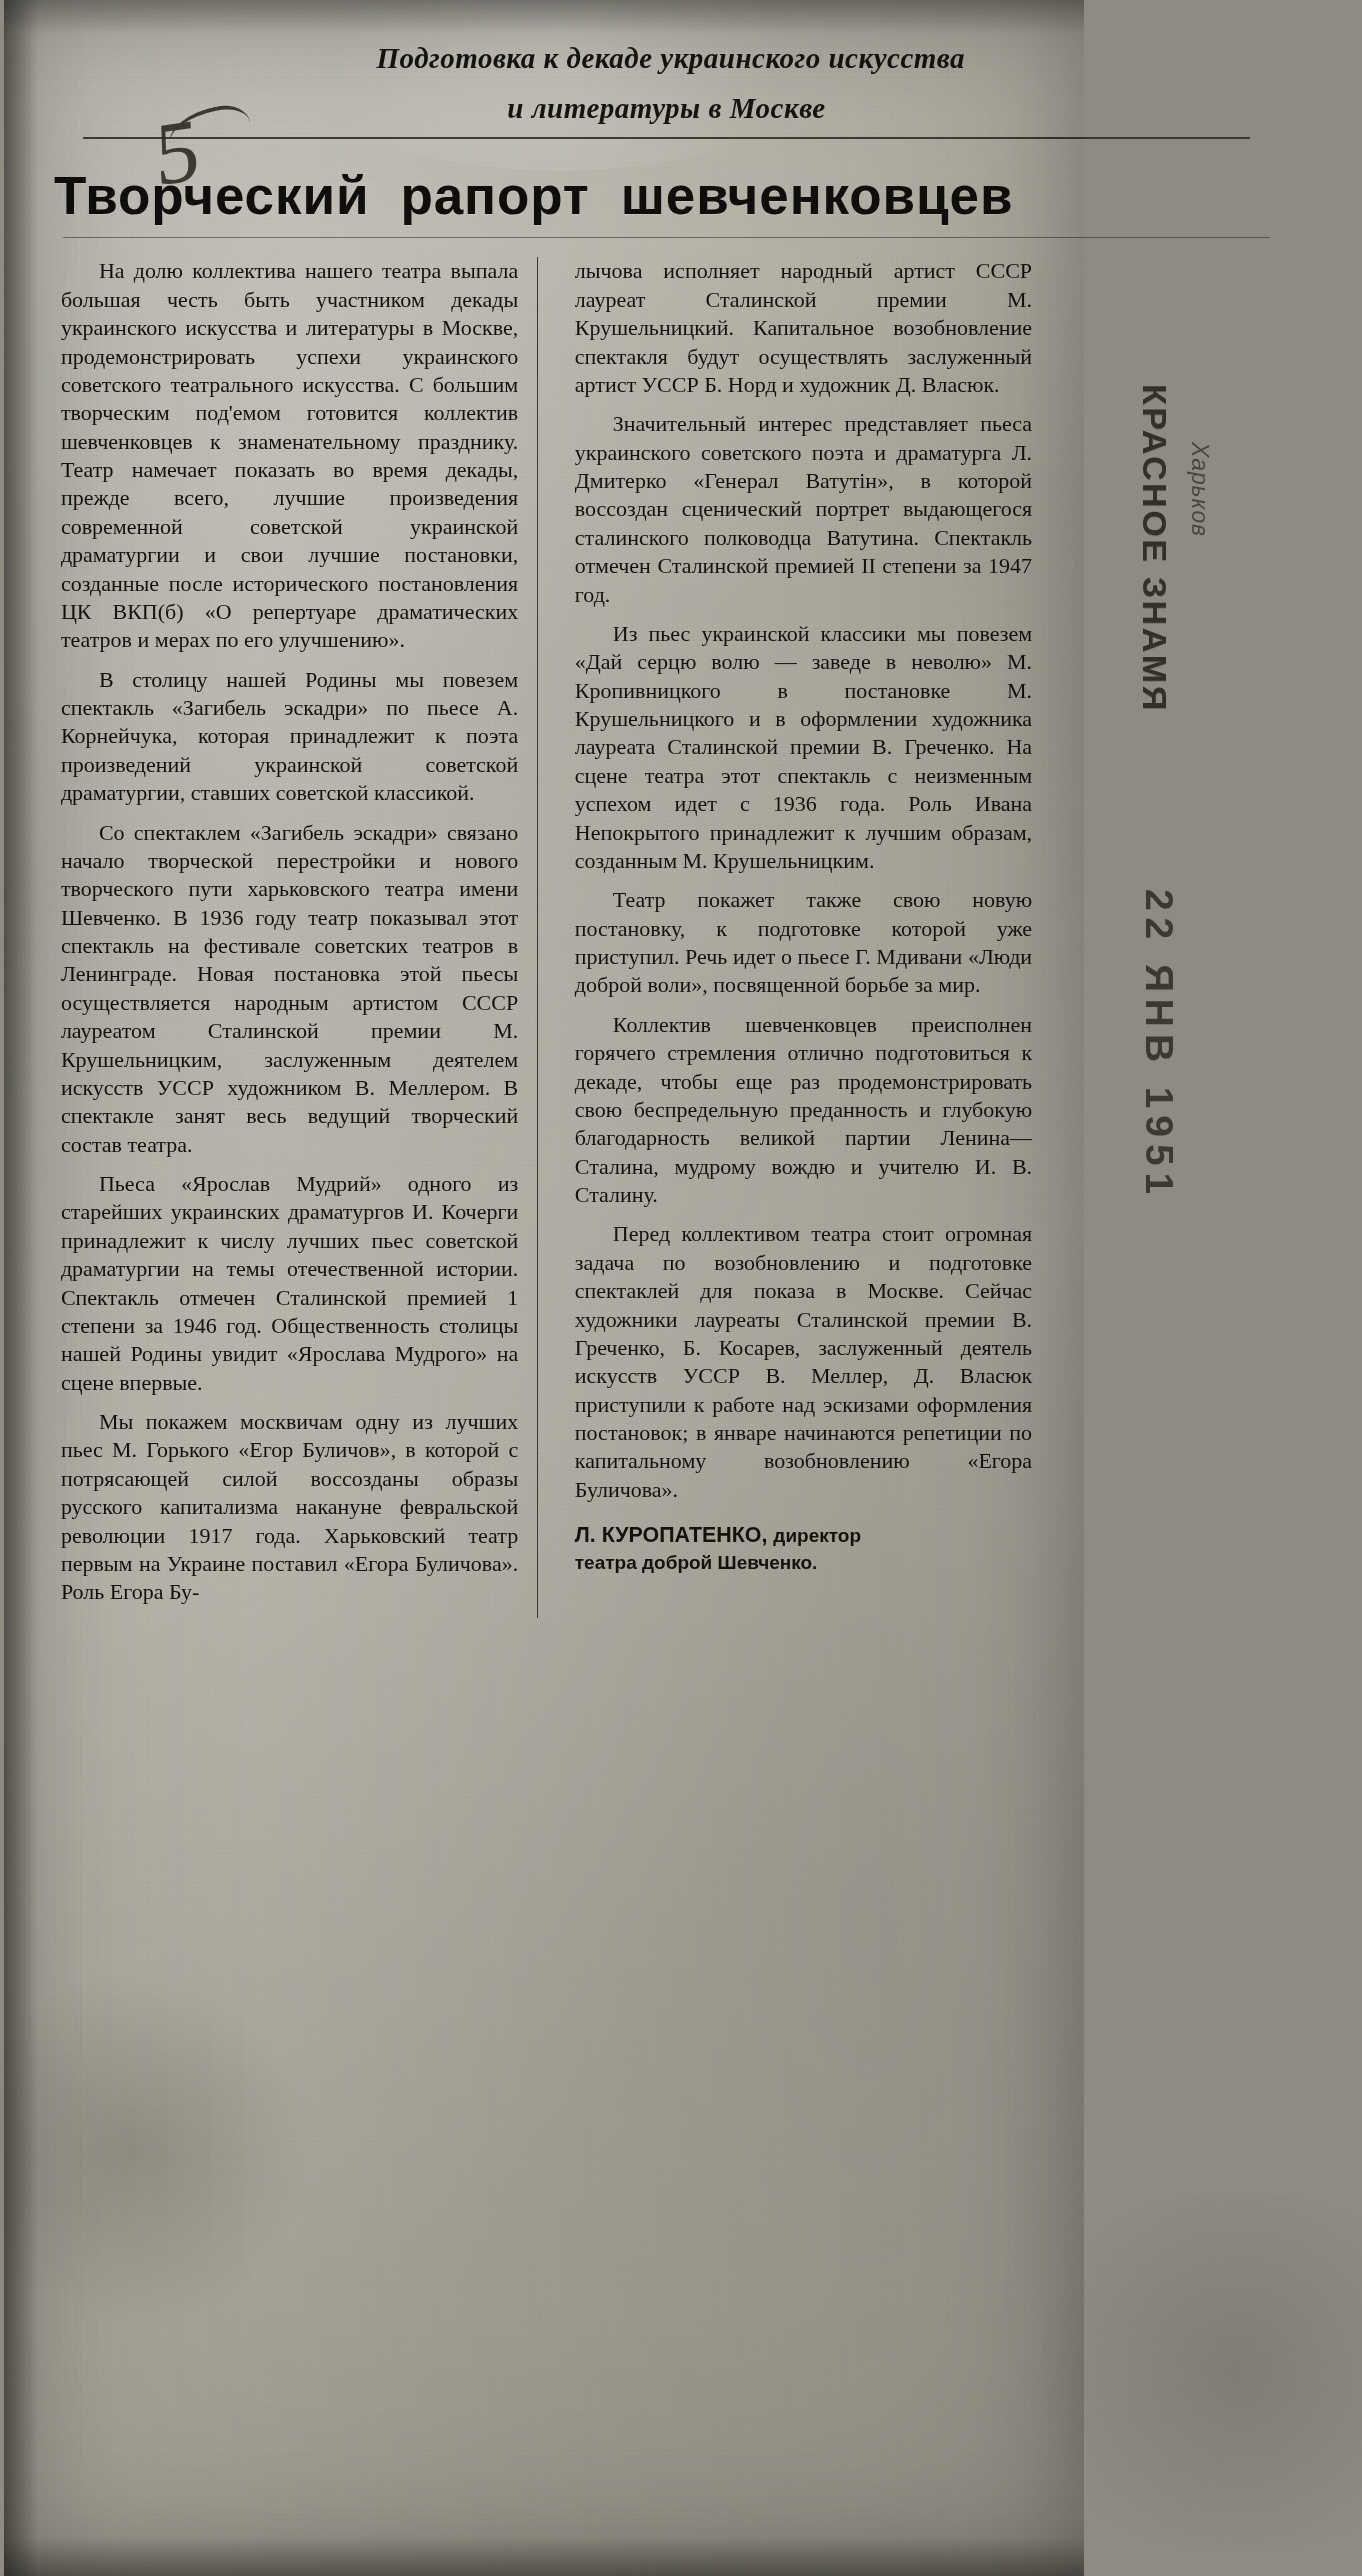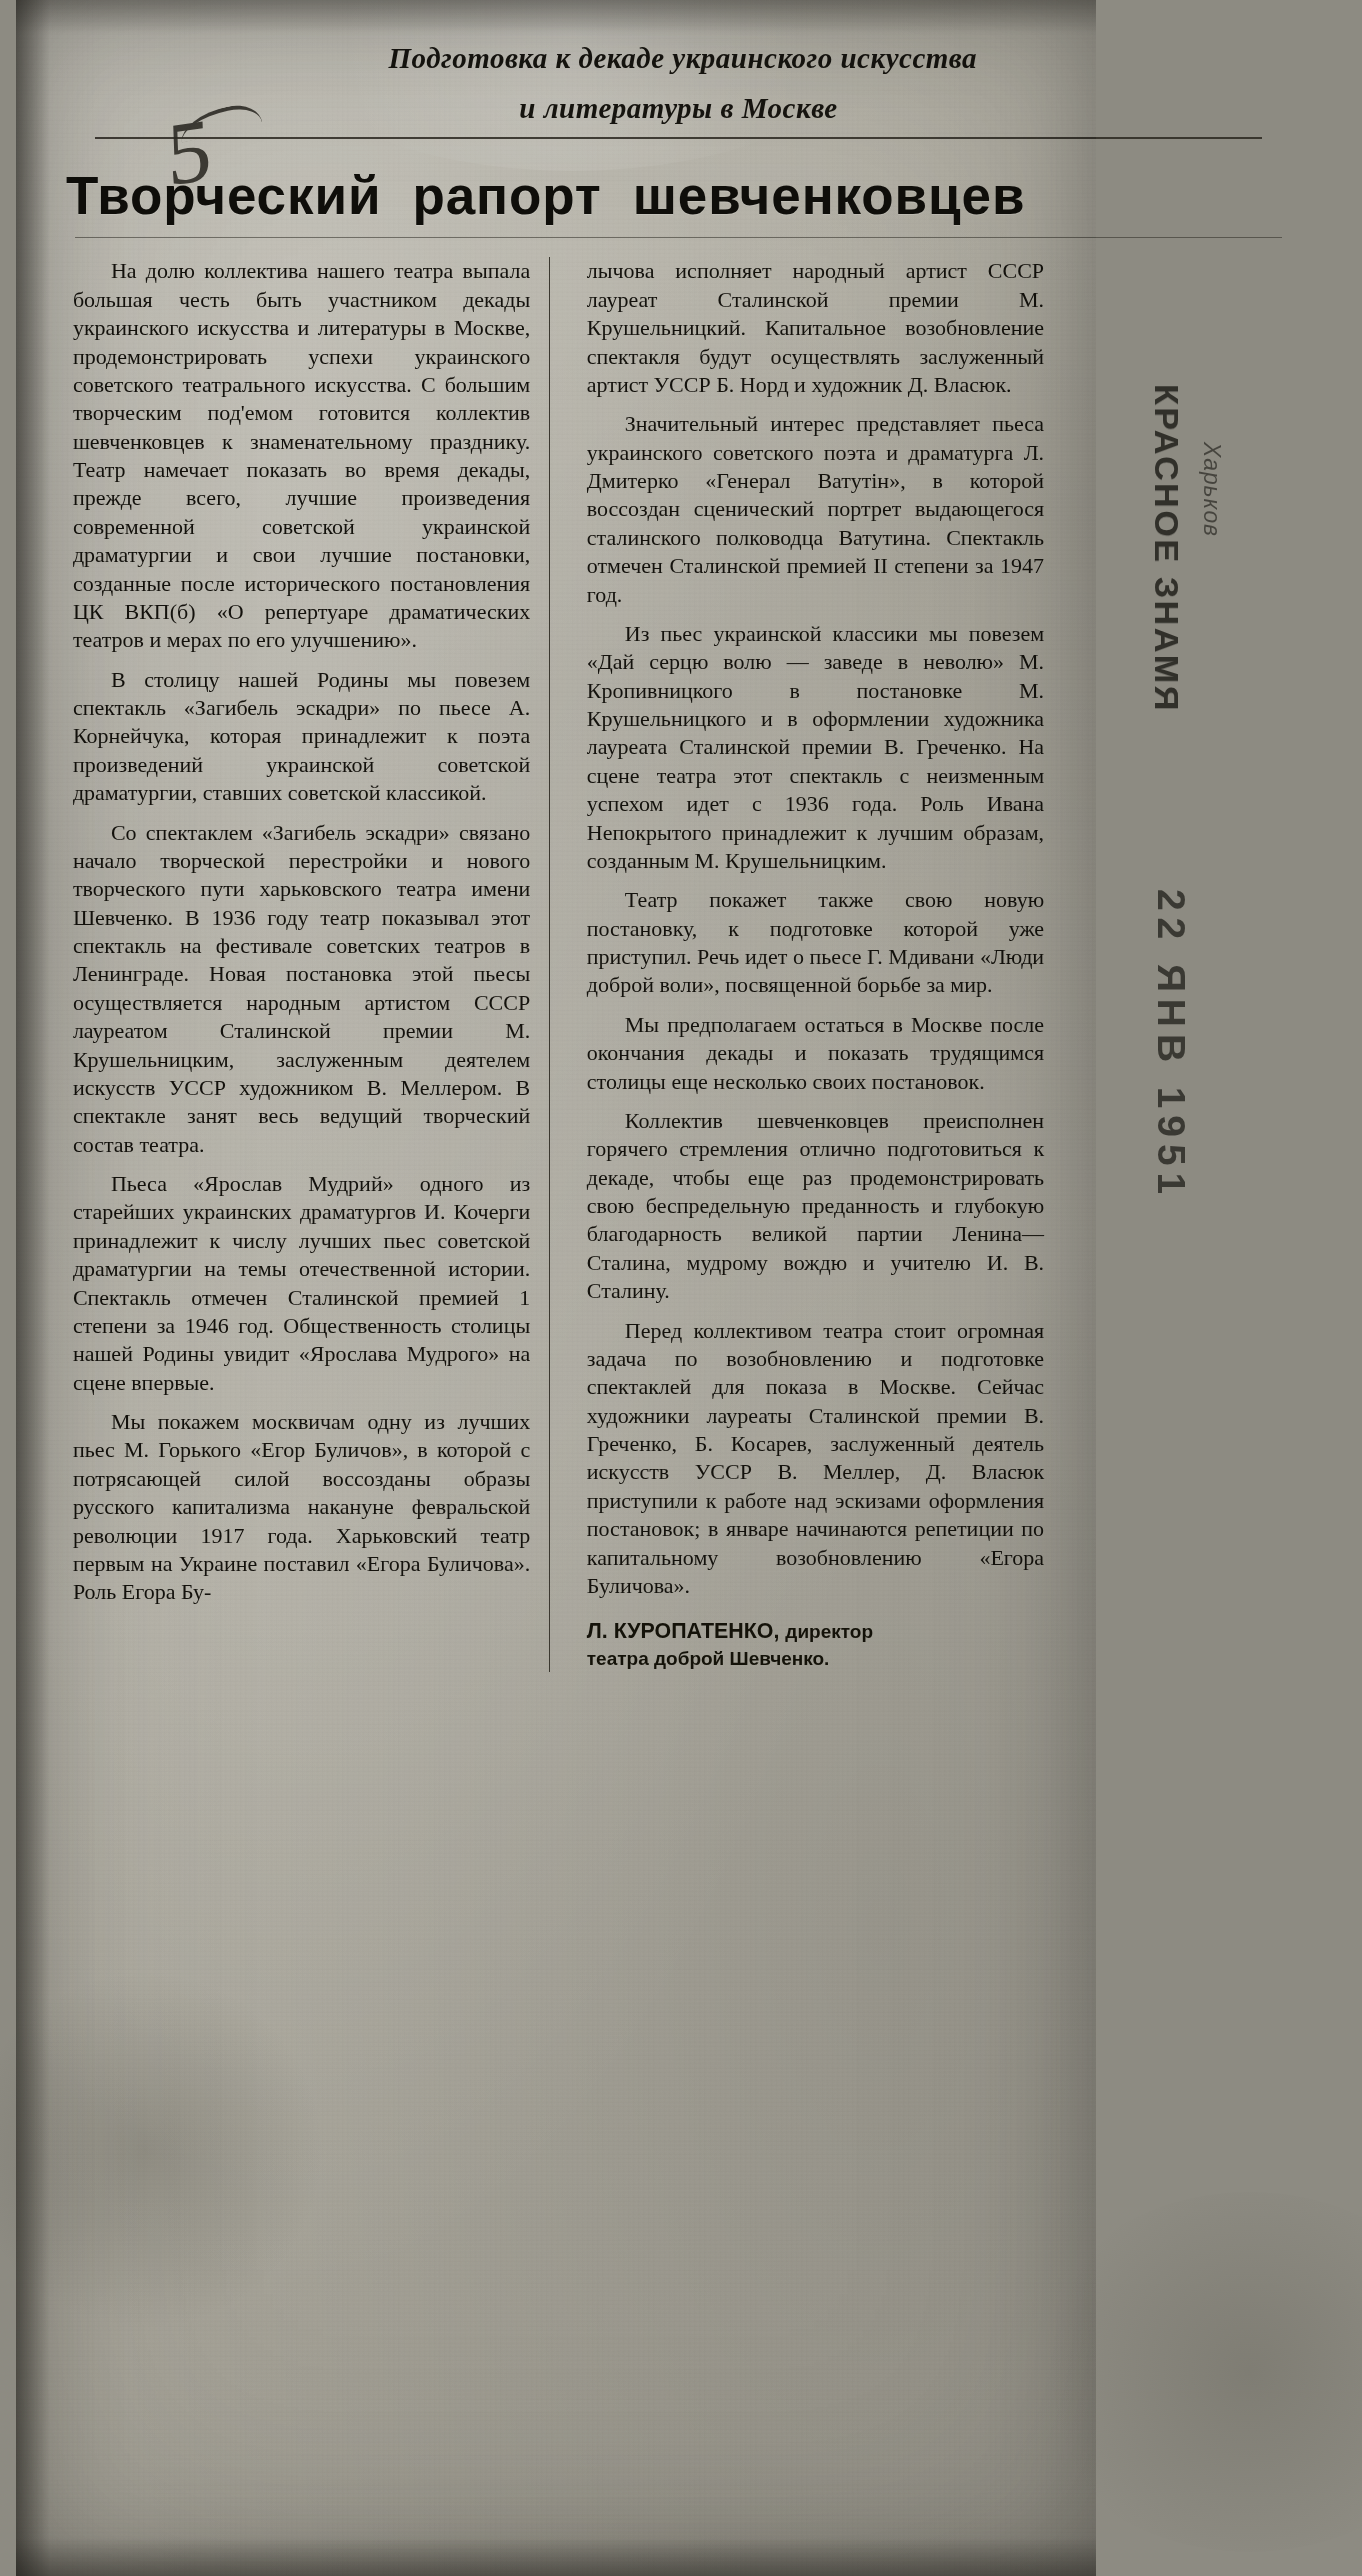--- a/index.html
+++ b/index.html
@@ -10,21 +10,21 @@
   body {
     width: 1363px;
     height: 2576px;
     font-family: "Liberation Serif", serif;
     overflow: hidden;
   }
 
   
   .sheet {
     position: absolute;
-    left: 16px; top: 0;
+    left: 4px; top: 0;
     width: 1080px;
     height: 2576px;
     background:
       radial-gradient(ellipse at 25% 18%, rgba(255,255,255,0.22), rgba(255,255,255,0) 62%),
       radial-gradient(ellipse at 80% 75%, rgba(0,0,0,0.10), rgba(0,0,0,0) 65%),
       linear-gradient(160deg, #b9b6ab 0%, #a9a69b 30%, #b2afa4 55%, #9e9b90 100%);
   }
 
   
   .grain {
@@ -259,21 +259,20 @@
         <p>Со спектаклем «Загибель эскадри» связано начало творческой перестройки и нового творческого пути харьковского театра имени Шевченко. В 1936 году театр показывал этот спектакль на фестивале советских театров в Ленинграде. Новая постановка этой пьесы осуществляется народным артистом СССР лауреатом Сталинской премии М. Крушельницким, заслуженным деятелем искусств УССР художником В. Меллером. В спектакле занят весь ведущий творческий состав театра.</p>
         <p>Пьеса «Ярослав Мудрий» одного из старейших украинских драматургов И. Кочерги принадлежит к числу лучших пьес советской драматургии на темы отечественной истории. Спектакль отмечен Сталинской премией 1 степени за 1946 год. Общественность столицы нашей Родины увидит «Ярослава Мудрого» на сцене впервые.</p>
         <p>Мы покажем москвичам одну из лучших пьес М. Горького «Егор Буличов», в которой с потрясающей силой воссозданы образы русского капитализма накануне февральской революции 1917 года. Харьковский театр первым на Украине поставил «Егора Буличова». Роль Егора Бу-</p>
       </div>
 
       <div class="col right">
         <p class="noindent">лычова исполняет народный артист СССР лауреат Сталинской премии М. Крушельницкий. Капитальное возобновление спектакля будут осуществлять заслуженный артист УССР Б. Норд и художник Д. Власюк.</p>
         <p>Значительный интерес представляет пьеса украинского советского поэта и драматурга Л. Дмитерко «Генерал Ватутін», в которой воссоздан сценический портрет выдающегося сталинского полководца Ватутина. Спектакль отмечен Сталинской премией II степени за 1947 год.</p>
         <p>Из пьес украинской классики мы повезем «Дай серцю волю — заведе в неволю» М. Кропивницкого в постановке М. Крушельницкого и в оформлении художника лауреата Сталинской премии В. Греченко. На сцене театра этот спектакль с неизменным успехом идет с 1936 года. Роль Ивана Непокрытого принадлежит к лучшим образам, созданным М. Крушельницким.</p>
         <p>Театр покажет также свою новую постановку, к подготовке которой уже приступил. Речь идет о пьесе Г. Мдивани «Люди доброй воли», посвященной борьбе за мир.</p>
-        <p>Мы предполагаем остаться в Москве после окончания декады и показать трудящимся столицы еще несколько своих постановок.</p>
         <p>Коллектив шевченковцев преисполнен горячего стремления отлично подготовиться к декаде, чтобы еще раз продемонстрировать свою беспредельную преданность и глубокую благодарность великой партии Ленина—Сталина, мудрому вождю и учителю И. В. Сталину.</p>
         <p>Перед коллективом театра стоит огромная задача по возобновлению и подготовке спектаклей для показа в Москве. Сейчас художники лауреаты Сталинской премии В. Греченко, Б. Косарев, заслуженный деятель искусств УССР В. Меллер, Д. Власюк приступили к работе над эскизами оформления постановок; в январе начинаются репетиции по капитальному возобновлению «Егора Буличова».</p>
 
         <div class="signature">
           <span>Л. КУРОПАТЕНКО,</span>
           <span class="small">директор</span>
           <div class="small">театра доброй Шевченко.</div>
         </div>
       </div>
 

